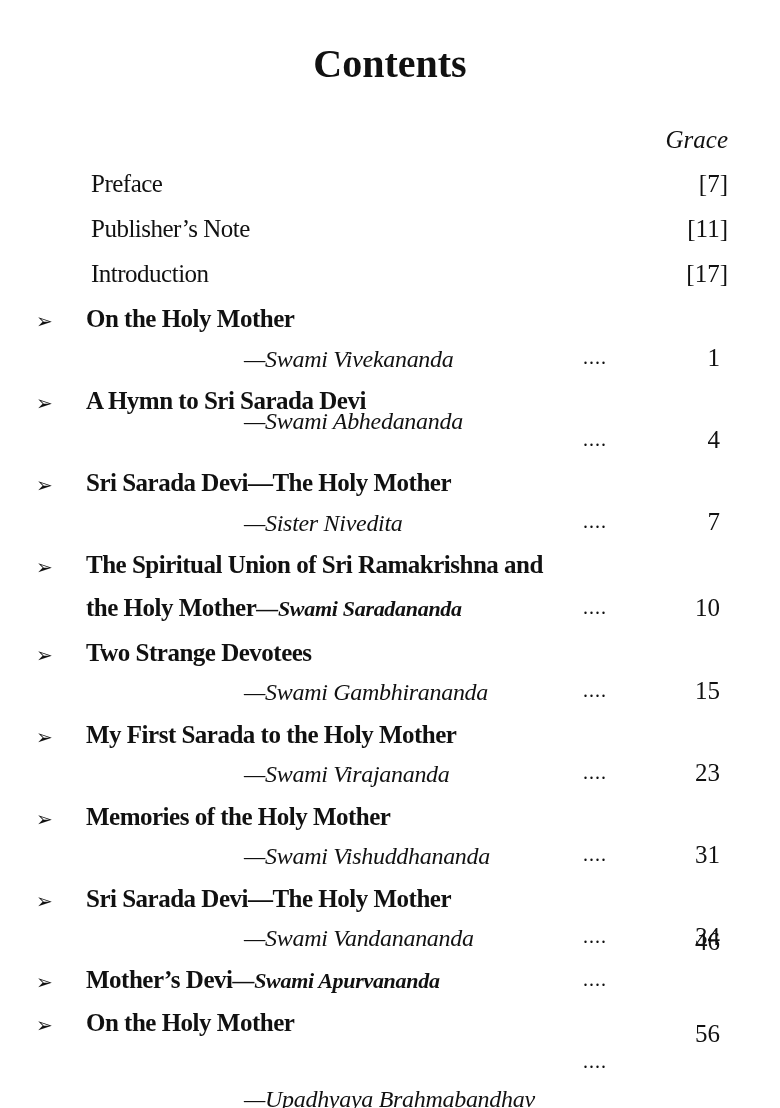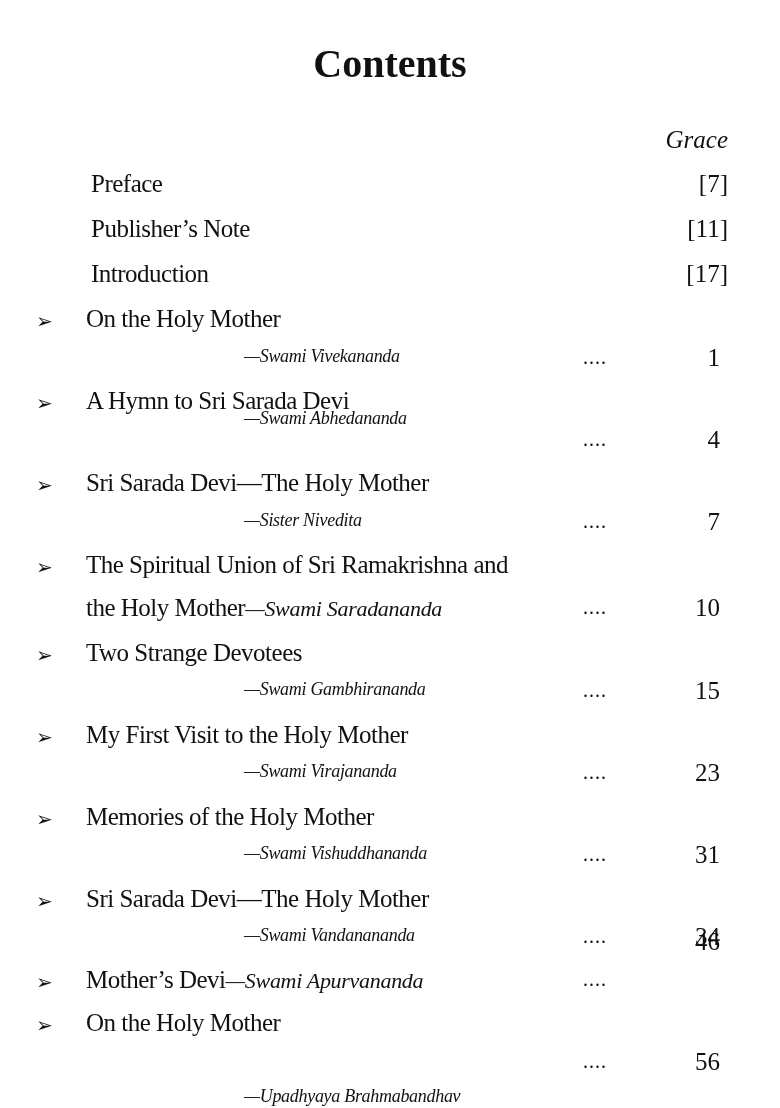--- a/index.html
+++ b/index.html
@@ -11,22 +11,22 @@
       position: absolute; left: 0; width: 780px; top: 40px; text-align: center;
       font-weight: bold; font-size: 40px; letter-spacing: 0px;
     }
     .page-label {
       position: absolute; right: 52px; top: 126px; font-style: italic; font-size: 25px;
     }
     .abs { position: absolute; white-space: nowrap; }
     .front-title { left: 91px; font-size: 25px; letter-spacing: -0.5px; }
     .front-page { right: 52px; font-size: 25px; }
     .bullet { left: 36px; font-size: 20px; }
-    .entry-title { left: 86px; font-size: 25px; letter-spacing: -0.5px; }
-    .author { left: 244px; font-style: italic; font-size: 18px; letter-spacing: -0.3px; }
+    .entry-title { left: 86px; font-size: 25px; letter-spacing: -0.5px; font-weight: bold; }
+    .author { left: 244px; font-style: italic; font-size: 24px; letter-spacing: -0.3px; }
     .dots { left: 583px; font-size: 20px; letter-spacing: 1px; }
     .pnum { right: 60px; font-size: 25px; }
     .ital { font-style: italic; font-size: 22px; letter-spacing: -0.3px; }
   </style>
 </head>
 <body>
 
 <div class="title">Contents</div>
 <div class="page-label">Grace</div>
 
@@ -63,21 +63,21 @@
 <div class="abs dots" style="top:596px">....</div>
 <div class="abs pnum" style="top:594px">10</div>
 
 <div class="abs bullet" style="top:643px">➢</div>
 <div class="abs entry-title" style="top:639px">Two Strange Devotees</div>
 <div class="abs author" style="top:679px">—Swami Gambhirananda</div>
 <div class="abs dots" style="top:679px">....</div>
 <div class="abs pnum" style="top:677px">15</div>
 
 <div class="abs bullet" style="top:725px">➢</div>
-<div class="abs entry-title" style="top:721px">My First Visit to the  Holy Mother</div>
+<div class="abs entry-title" style="top:721px">My First Sarada to the  Holy Mother</div>
 <div class="abs author" style="top:761px">—Swami Virajananda</div>
 <div class="abs dots" style="top:761px">....</div>
 <div class="abs pnum" style="top:759px">23</div>
 
 <div class="abs bullet" style="top:807px">➢</div>
 <div class="abs entry-title" style="top:803px">Memories of the  Holy Mother</div>
 <div class="abs author" style="top:843px">—Swami Vishuddhananda</div>
 <div class="abs dots" style="top:843px">....</div>
 <div class="abs pnum" style="top:841px">31</div>
 
@@ -89,13 +89,13 @@
 
 <div class="abs bullet" style="top:970px">➢</div>
 <div class="abs entry-title" style="top:966px"><span>Mother’s Devi</span><span class="ital">—Swami Apurvananda</span></div>
 <div class="abs dots" style="top:968px">....</div>
 <div class="abs pnum" style="top:928px">46</div>
 
 <div class="abs bullet" style="top:1013px">➢</div>
 <div class="abs entry-title" style="top:1009px">On the Holy Mother</div>
 <div class="abs author" style="top:1086px">—Upadhyaya Brahmabandhav</div>
 <div class="abs dots" style="top:1050px">....</div>
-<div class="abs pnum" style="top:1048px">56</div>
+<div class="abs pnum" style="top:1020px">56</div>
 
 </body></html>

